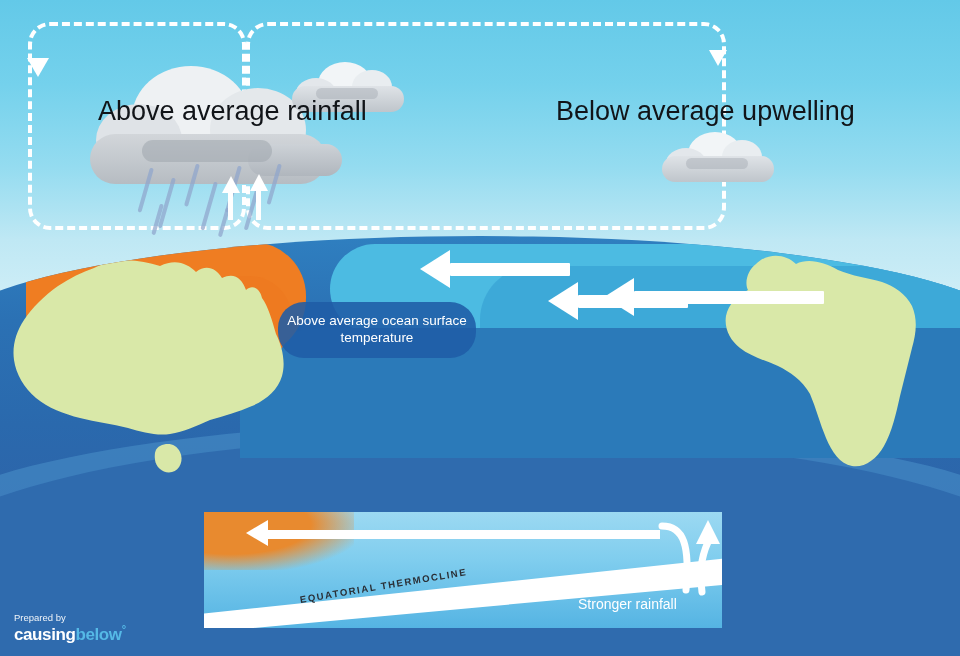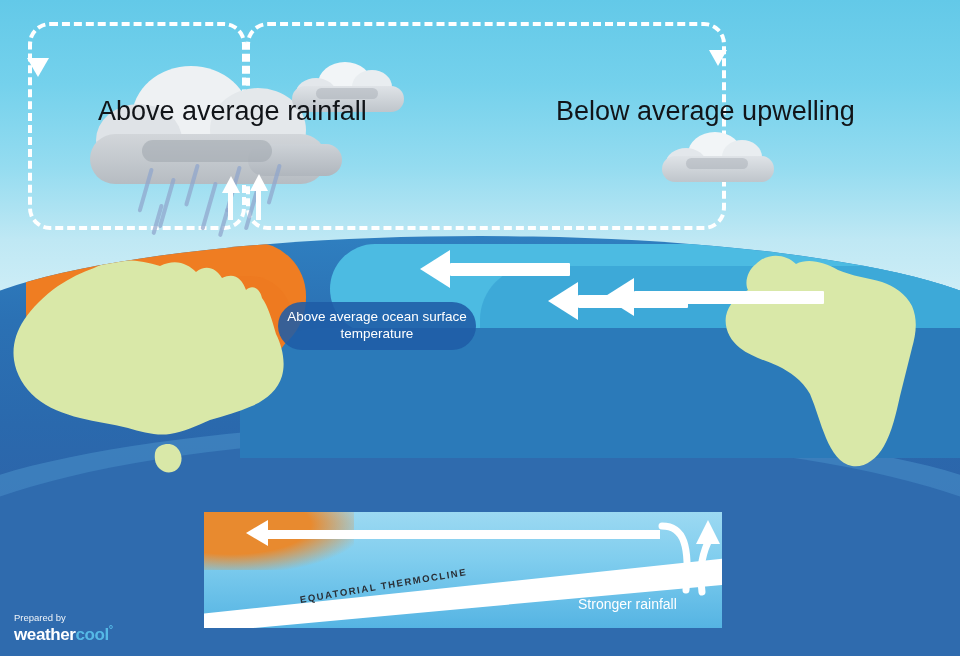--- a/index.html
+++ b/index.html
@@ -81,21 +81,21 @@
 
   
   .warrow{position:absolute;height:13px;background:#ffffff;border-radius:1px;}
   .whead{position:absolute;width:0;height:0;
          border-top:19px solid transparent;border-bottom:19px solid transparent;
          border-right:30px solid #ffffff;}
 
   
   .callout{position:absolute;color:#ffffff;text-align:center;line-height:1.25;
            border-radius:26px;display:flex;align-items:center;justify-content:center;}
-  .callout.sst{left:278px;top:302px;width:198px;height:48px;font-size:13.5px;
+  .callout.sst{left:278px;top:302px;width:198px;height:56px;font-size:13.5px;
            background:rgba(31,92,166,.88);}
   .callout.winds{left:376px;top:378px;width:318px;height:86px;font-size:14.5px;
            background:rgba(31,92,166,.88);}
 
   
   .inset{position:absolute;left:204px;top:512px;width:518px;height:116px;
          background:linear-gradient(180deg,#9cd9f2 0%,#7fcdee 42%,#55b4e3 100%);
          overflow:hidden;}
   .inset-orange{position:absolute;left:0;top:0;width:150px;height:58px;
          background:radial-gradient(ellipse at 18% 22%,#e88a2f 0%,#e88a2f 46%,rgba(232,138,47,0) 78%);}
@@ -233,16 +233,16 @@
   </svg>
 
   <div class="thermo-label">EQUATORIAL THERMOCLINE</div>
   <div class="upw-label">Stronger rainfall</div>
 
   <div class="title left">Above average rainfall</div>
   <div class="title right">Below average upwelling</div>
 
   <div class="logo">
     <div class="prep">Prepared by</div>
-    <div class="wz"><span>weather</span><span class="zone">cool</span><span class="deg">°</span></div>
+    <div class="wz"><span>causing</span><span class="zone">below</span><span class="deg">°</span></div>
   </div>
 
 </div>
 
 </body></html>

